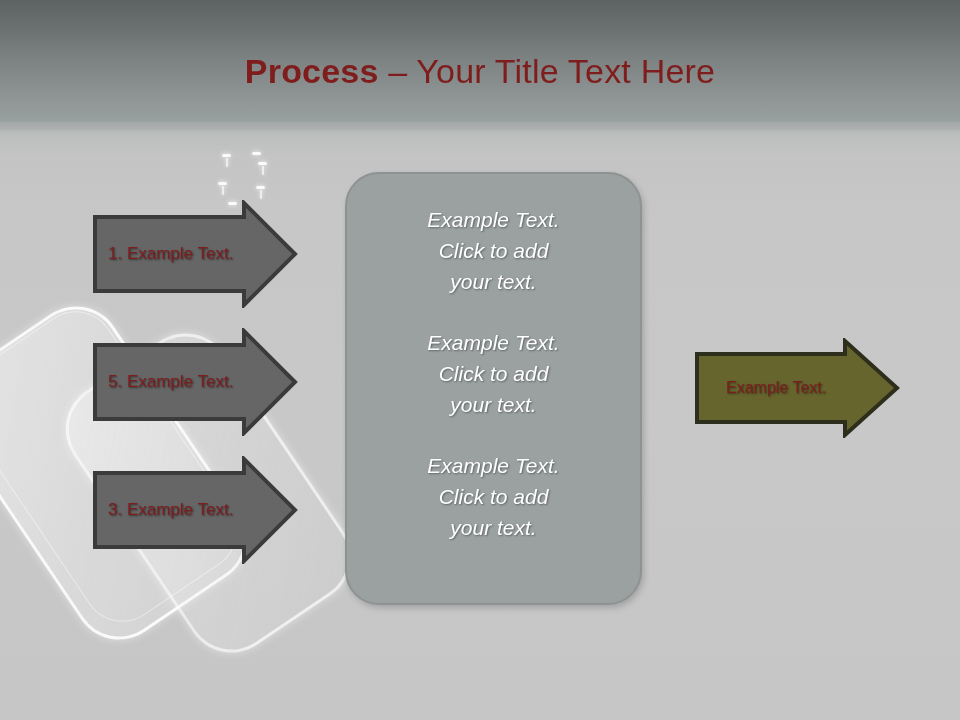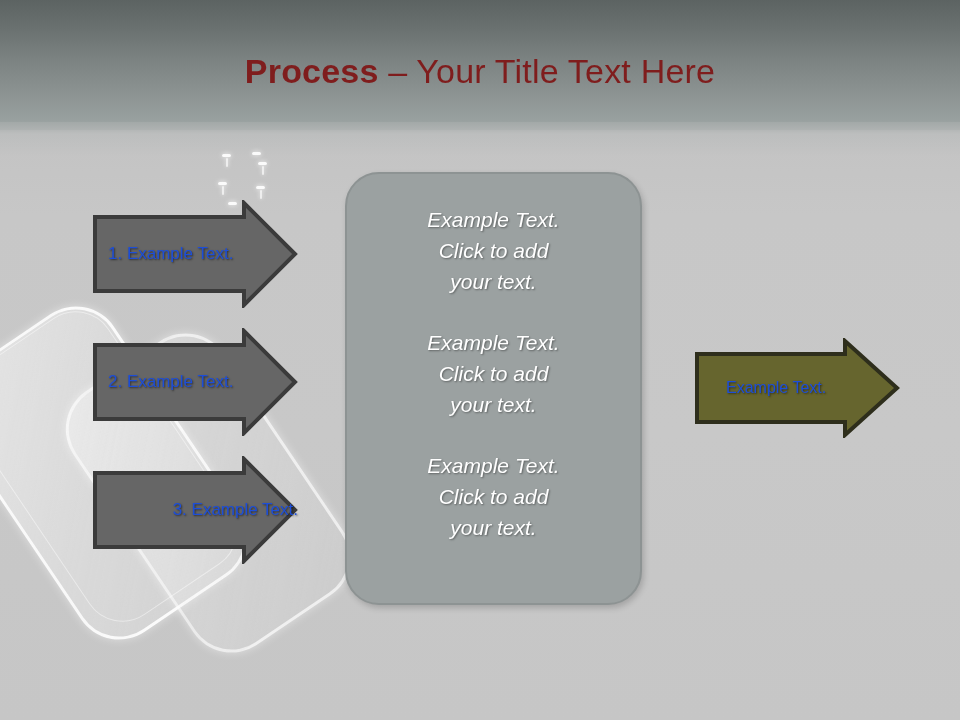--- a/index.html
+++ b/index.html
@@ -120,33 +120,33 @@
   
   .arrow {
     position: absolute;
     display: flex;
     align-items: center;
   }
   .arrow svg { position: absolute; left: 0; top: 0; }
   .arrow-label {
     position: relative;
     z-index: 2;
-    color: #1d4ed8;
+    color: #7f1d1d;
     font-size: 17px;
     line-height: 20px;
     white-space: nowrap;
     text-shadow: 1px 1px 2px rgba(0,0,0,0.55);
   }
 
   .arrow-gray { width: 206px; height: 108px; }
   .arrow-gray .arrow-label { margin-left: 16px; }
 
   .a1 { left: 92px; top: 200px; }
   .a2 { left: 92px; top: 328px; }
-  .a3 { left: 92px; top: 456px; justify-content: flex-end; }
+  .a3 { left: 92px; top: 456px; }
 
   .arrow-olive { left: 694px; top: 338px; width: 206px; height: 100px; }
   .arrow-olive .arrow-label {
     margin-left: 32px;
     font-size: 16px;
     text-shadow: 1px 1px 2px rgba(0,0,0,0.5);
   }
 
   
   .panel {
@@ -208,21 +208,21 @@
     <svg width="206" height="108" viewBox="0 0 206 108">
       <polygon points="3,17 152,17 152,3 203,54 152,105 152,91 3,91" fill="#666666" stroke="#3b3b3b" stroke-width="4" stroke-linejoin="miter"></polygon>
     </svg>
     <span class="arrow-label">1. Example Text.</span>
   </div>
 
   <div class="arrow arrow-gray a2">
     <svg width="206" height="108" viewBox="0 0 206 108">
       <polygon points="3,17 152,17 152,3 203,54 152,105 152,91 3,91" fill="#666666" stroke="#3b3b3b" stroke-width="4" stroke-linejoin="miter"></polygon>
     </svg>
-    <span class="arrow-label">2. Example Text.</span>
+    <span class="arrow-label">5. Example Text.</span>
   </div>
 
   <div class="arrow arrow-gray a3">
     <svg width="206" height="108" viewBox="0 0 206 108">
       <polygon points="3,17 152,17 152,3 203,54 152,105 152,91 3,91" fill="#666666" stroke="#3b3b3b" stroke-width="4" stroke-linejoin="miter"></polygon>
     </svg>
     <span class="arrow-label">3. Example Text.</span>
   </div>
 
   <div class="panel">

